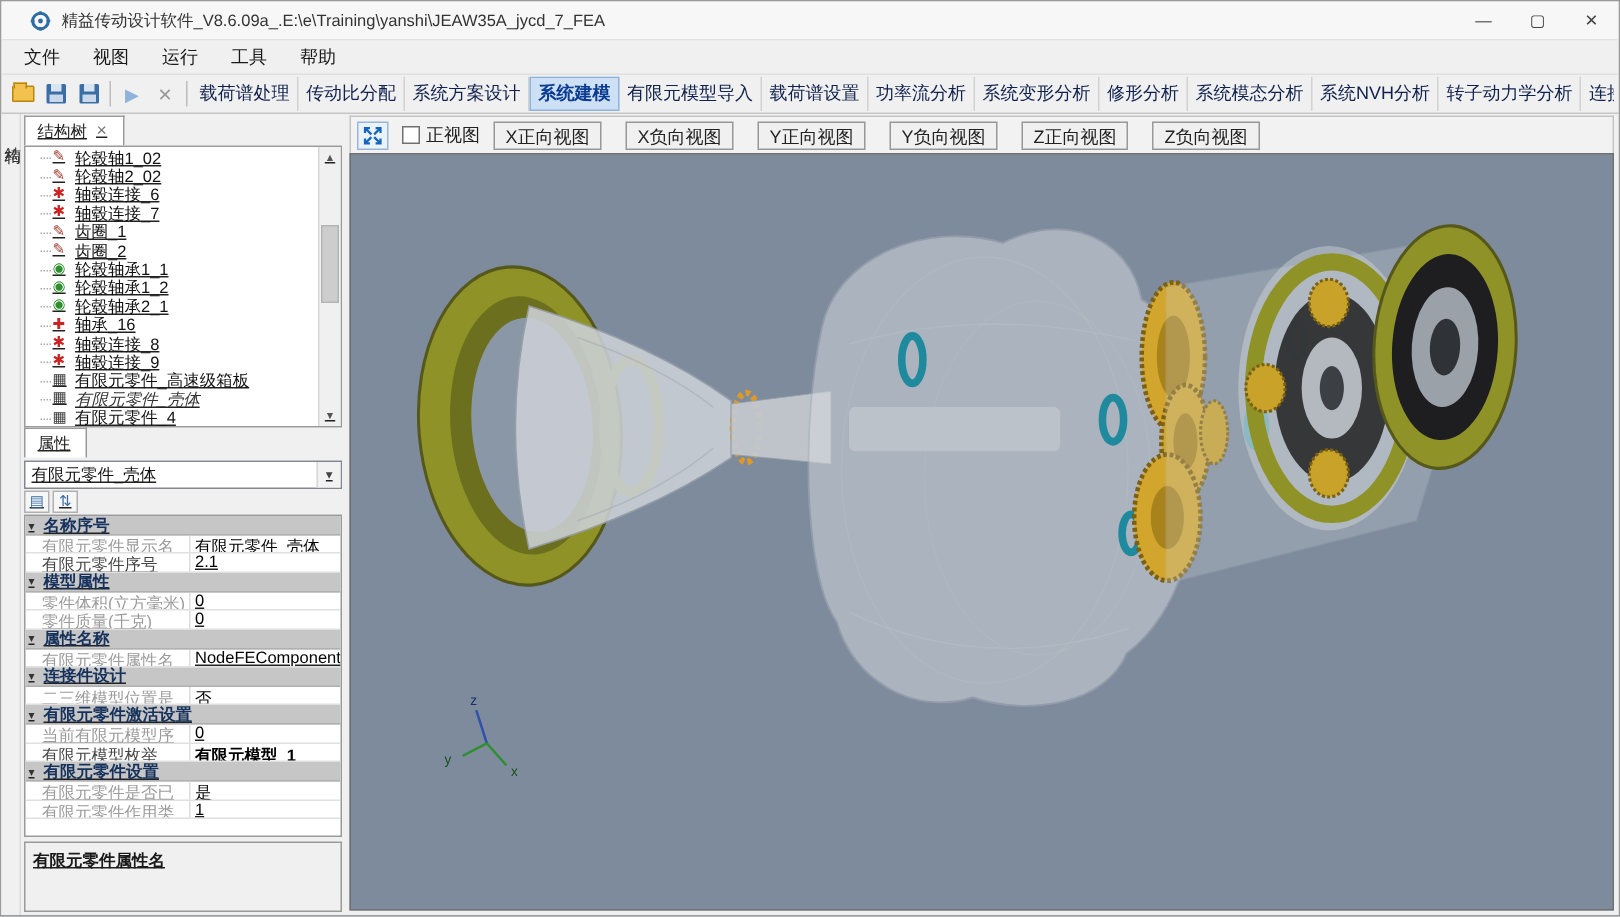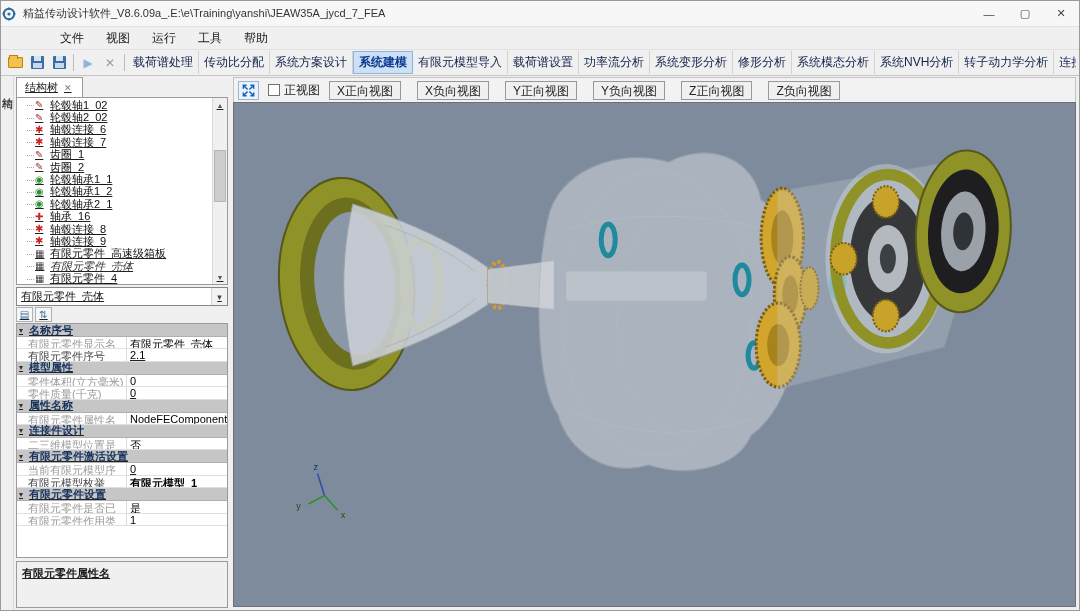--- a/index.html
+++ b/index.html
@@ -2,27 +2,27 @@
 <html><head>
 <meta charset="utf-8">
 <style>
   * { box-sizing: border-box; margin: 0; padding: 0; }
   html,body { width:1080px; height:611px; overflow:hidden; }
   body { font-family:"Liberation Sans","DejaVu Sans",sans-serif; font-size:12px; background:#e8e8e8; color:#222; }
 
   .window { width:1080px; height:611px; display:flex; flex-direction:column; background:#f0f0f0; border:1px solid #9a9a9a; }
 
   
-  .titlebar { height:26px; background:#f7f7f7; display:flex; align-items:center; padding-left:0; border-bottom:1px solid #e2e2e2; flex:none; }
+  .titlebar { height:26px; background:#f7f7f7; display:flex; align-items:center; padding-left:18px; border-bottom:1px solid #e2e2e2; flex:none; }
   .app-icon { width:16px; height:16px; flex:none; display:flex; align-items:center; justify-content:center; }
   .title-text { font-size:11px; color:#333; margin-left:6px; flex:1; white-space:nowrap; overflow:hidden; }
   .win-btn { width:36px; height:25px; display:flex; align-items:center; justify-content:center; font-size:11px; color:#444; cursor:default; }
 
   
-  .menubar { height:22px; display:flex; align-items:center; padding-left:4px; background:#f0f0f0; flex:none;margin-left:44px; }
+  .menubar { height:22px; display:flex; align-items:center; padding-left:4px; background:#f0f0f0; flex:none; }
   .menu-item { padding:2px 11px; font-size:12px; color:#1a1a1a; }
 
   
   .toolbar { height:27px; display:flex; align-items:center; background:#f0f0f0; border-top:1px solid #e0e0e0; border-bottom:1px solid #c6c6c6; padding:0 3px; flex:none; overflow:hidden; white-space:nowrap; }
   .tb-icons { display:flex; align-items:center; flex:none; }
   .tb-icon { width:22px; height:21px; display:flex; align-items:center; justify-content:center; border:1px solid transparent; }
   .tb-sep { width:1px; height:17px; background:#bcbcbc; margin:0 3px; flex:none; }
   .tbi-open { width:15px; height:11px; background:#f2c14e; border:1px solid #b8860b; border-radius:1px; position:relative; }
   .tbi-open::before { content:""; position:absolute; top:-3px; left:0; width:7px; height:3px; background:#f2c14e; border:1px solid #b8860b; border-bottom:none; }
   .tbi-save { width:13px; height:13px; background:#3a6ea5; border-radius:1px; position:relative; }
@@ -236,20 +236,25 @@
           </div>
         <div class="tree-scrollbar">
           <div class="sb-arrow">▲</div>
           <div class="sb-track">
               <div class="sb-thumb"></div>
             </div>
           <div class="sb-arrow">▼</div>
         </div>
       </div>
 
+      <div class="panel-tabrow">
+        <div class="panel-tab">
+          <span>属性</span>
+        </div>
+      </div>
 
       <div class="prop-selector">
         <span class="sel-text">有限元零件_壳体</span>
         <span class="sel-arrow">▾</span>
       </div>
 
       <div class="mini-toolbar">
           <span class="mini-btn">▤</span>
           <span class="mini-btn">⇅</span>
         </div>

